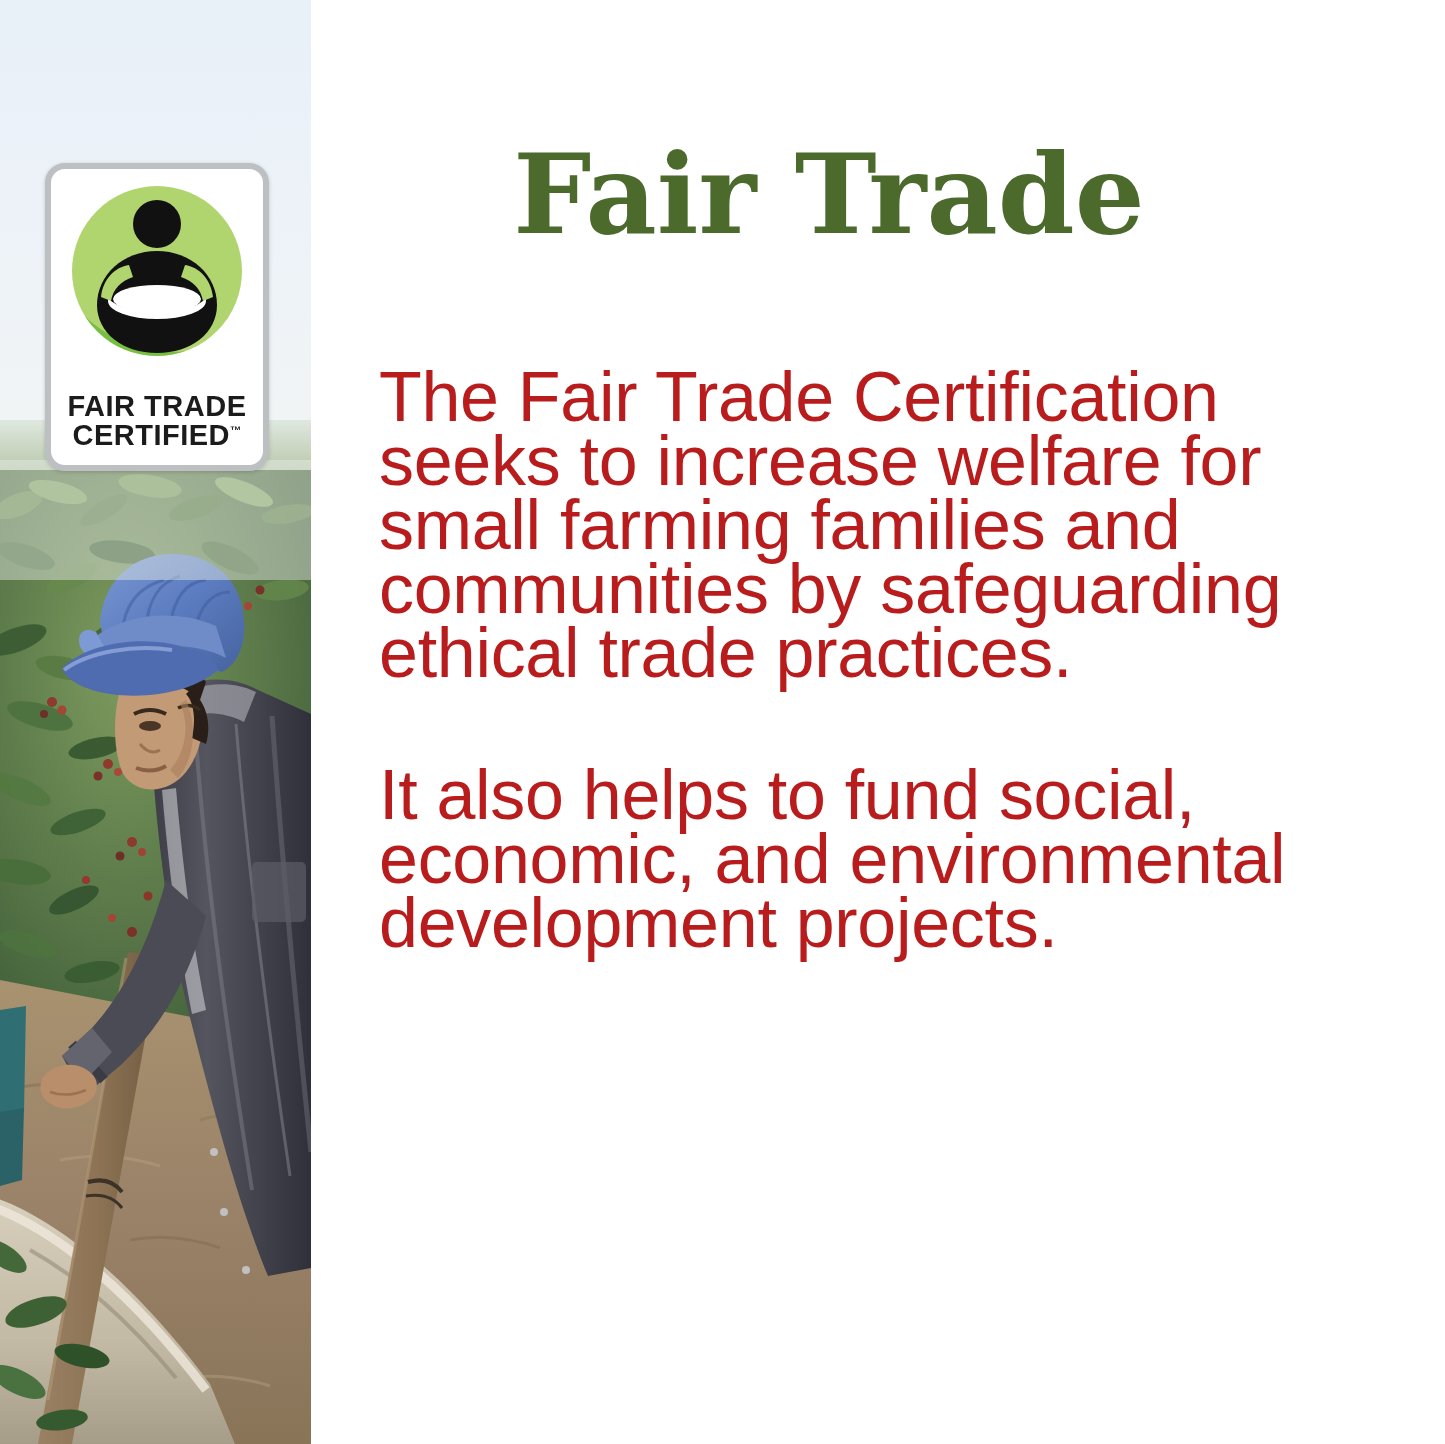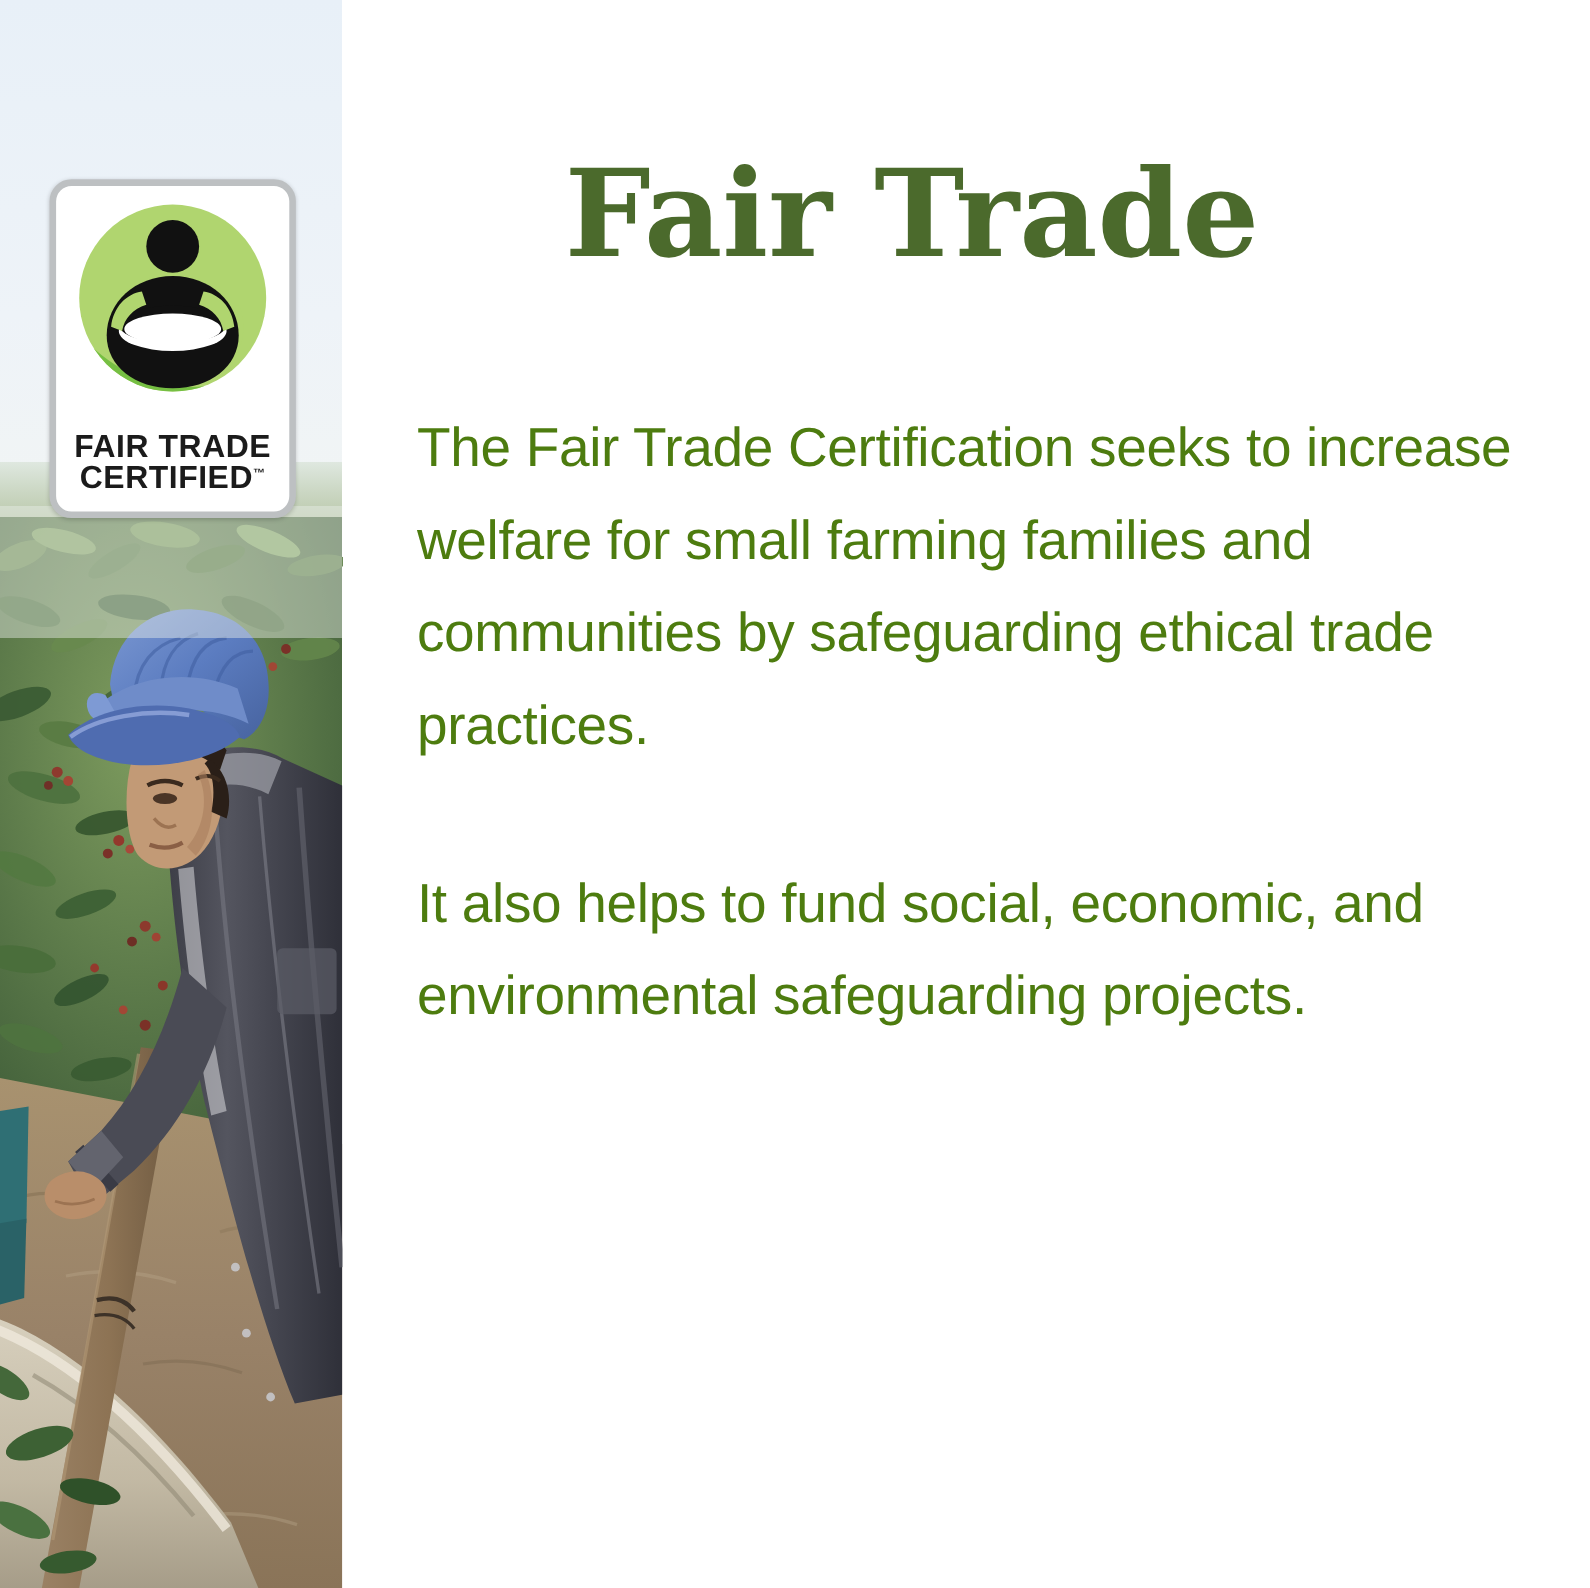--- a/index.html
+++ b/index.html
@@ -104,23 +104,23 @@
   }
   .body-block {
     position: absolute;
     left: 68px;
     top: 365px;
     width: 1005px;
   }
   .para {
     font-family: "Liberation Sans Narrow", "Liberation Sans", sans-serif;
     font-stretch: condensed;
-    font-size: 50px;
-    line-height: 84px;
-    color: #4d7c0f;
+    font-size: 70px;
+    line-height: 64px;
+    color: #b91c1c;
     margin: 0;
     letter-spacing: -0.3px;
   }
   .para + .para {
     margin-top: 78px;
   }
 </style>
 </head>
 <body>
 
@@ -393,17 +393,17 @@
         <span class="badge-line2"><span>CERTIFIED</span><span class="badge-tm">™</span></span>
       </div>
     </div>
   </div>
 
   <div class="content">
     <div class="title">Fair Trade</div>
 
     <div class="body-block">
       <p class="para">The Fair Trade Certification seeks to increase welfare for small farming families and communities by safeguarding ethical trade practices.</p>
-      <p class="para">It also helps to fund social, economic, and environmental safeguarding projects.</p>
+      <p class="para">It also helps to fund social, economic, and environmental development projects.</p>
     </div>
   </div>
 
 </div>
 
 </body></html>

